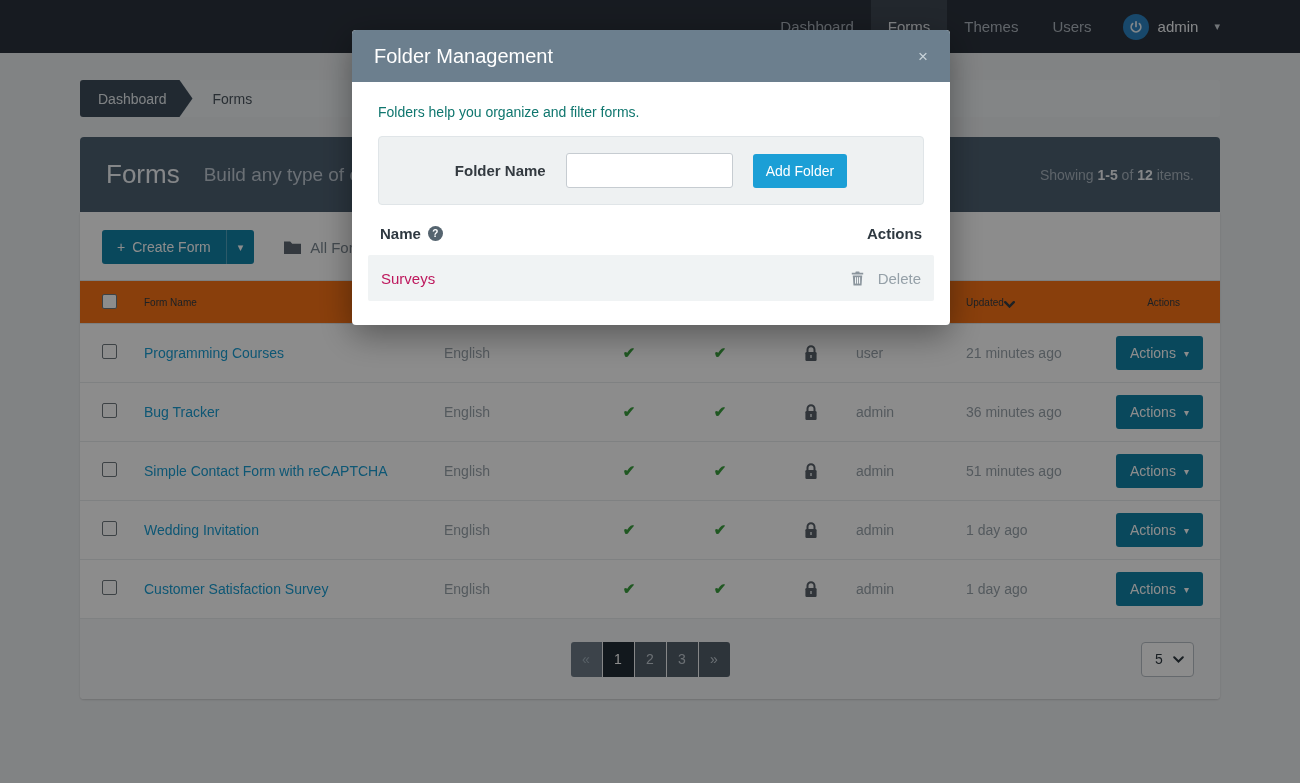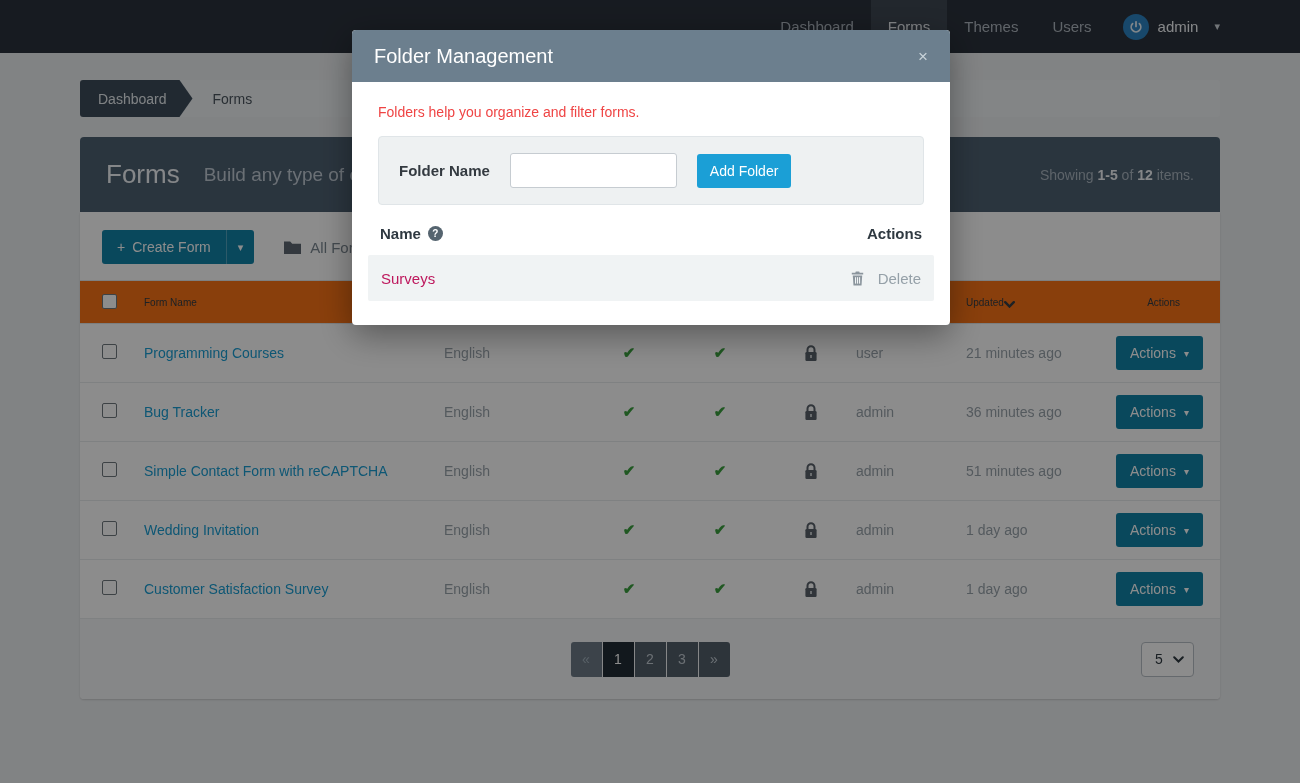--- a/index.html
+++ b/index.html
@@ -65,22 +65,22 @@
   .pg.active { background:#222c35; color:#ffffff; }
   .perpage { position:absolute; right:26px; width:53px; height:35px; background:#fff; border:1px solid #b9c0c6; border-radius:4px; display:flex; align-items:center; justify-content:space-between; padding:0 9px 0 13px; color:#2f3941; font-size:14px; cursor:pointer; }
 
   
   .backdrop { position:fixed; inset:0; background:rgba(0,0,0,0.45); z-index:50; }
   .modal { position:fixed; left:352px; top:30px; width:598px; z-index:60; border-radius:4px; background:#fff; box-shadow:0 10px 34px rgba(0,0,0,.38); }
   .modal-header { height:52px; background:#6c7f8e; border-radius:4px 4px 0 0; display:flex; align-items:center; padding:12px 22px; }
   .modal-title { color:#ffffff; font-size:20px; font-weight:400; }
   .modal-close { margin-left:auto; color:#c9d3d9; font-size:17px; cursor:pointer; line-height:1; }
   .modal-body { padding:22px 26px 16px 26px; }
-  .modal-intro { color:#ef4444; font-size:14px; }
-  .well { margin-top:16px; background:#eef1f2; border:1px solid #e0e5e8; border-radius:4px; padding:16px 20px; display:flex; align-items:center; gap:20px; }
+  .modal-intro { color:#0f766e; font-size:14px; }
+  .well { margin-top:16px; background:#eef1f2; border:1px solid #e0e5e8; border-radius:4px; padding:16px 20px; display:flex; align-items:center; gap:20px;justify-content:center; }
   .well-label { font-weight:bold; color:#333a40; font-size:15px; }
   .well-input { width:167px; height:35px; border:1px solid #c6ccd1; border-radius:3px; padding:0 9px; font-size:14px; font-family:inherit; outline:none; }
   .btn-add { background:#1b9fd6; color:#fff; border:none; border-radius:3px; padding:9px 13px; font-size:14px; cursor:pointer; font-family:inherit; }
   .flist-head { display:flex; align-items:center; justify-content:space-between; padding:20px 2px 13px 2px;gap:40px; }
   .flist-name { font-weight:bold; color:#2f3941; font-size:15px; display:flex; align-items:center; gap:7px; }
   .q-icon { width:15px; height:15px; border-radius:50%; background:#55646f; color:#fff; font-size:10px; font-weight:bold; display:inline-flex; align-items:center; justify-content:center; cursor:pointer; }
   .flist-actions { font-weight:bold; color:#2f3941; font-size:15px; }
   .folder-row { background:#f0f3f4; height:46px; display:flex; align-items:center; justify-content:space-between; padding:0 13px; margin:0 -10px 8px -10px; border-radius:2px; }
   .folder-name { color:#be185d; font-size:15px; }
   .folder-del { display:flex; align-items:center; gap:14px; color:#95a0a8; font-size:15px; cursor:pointer; }

